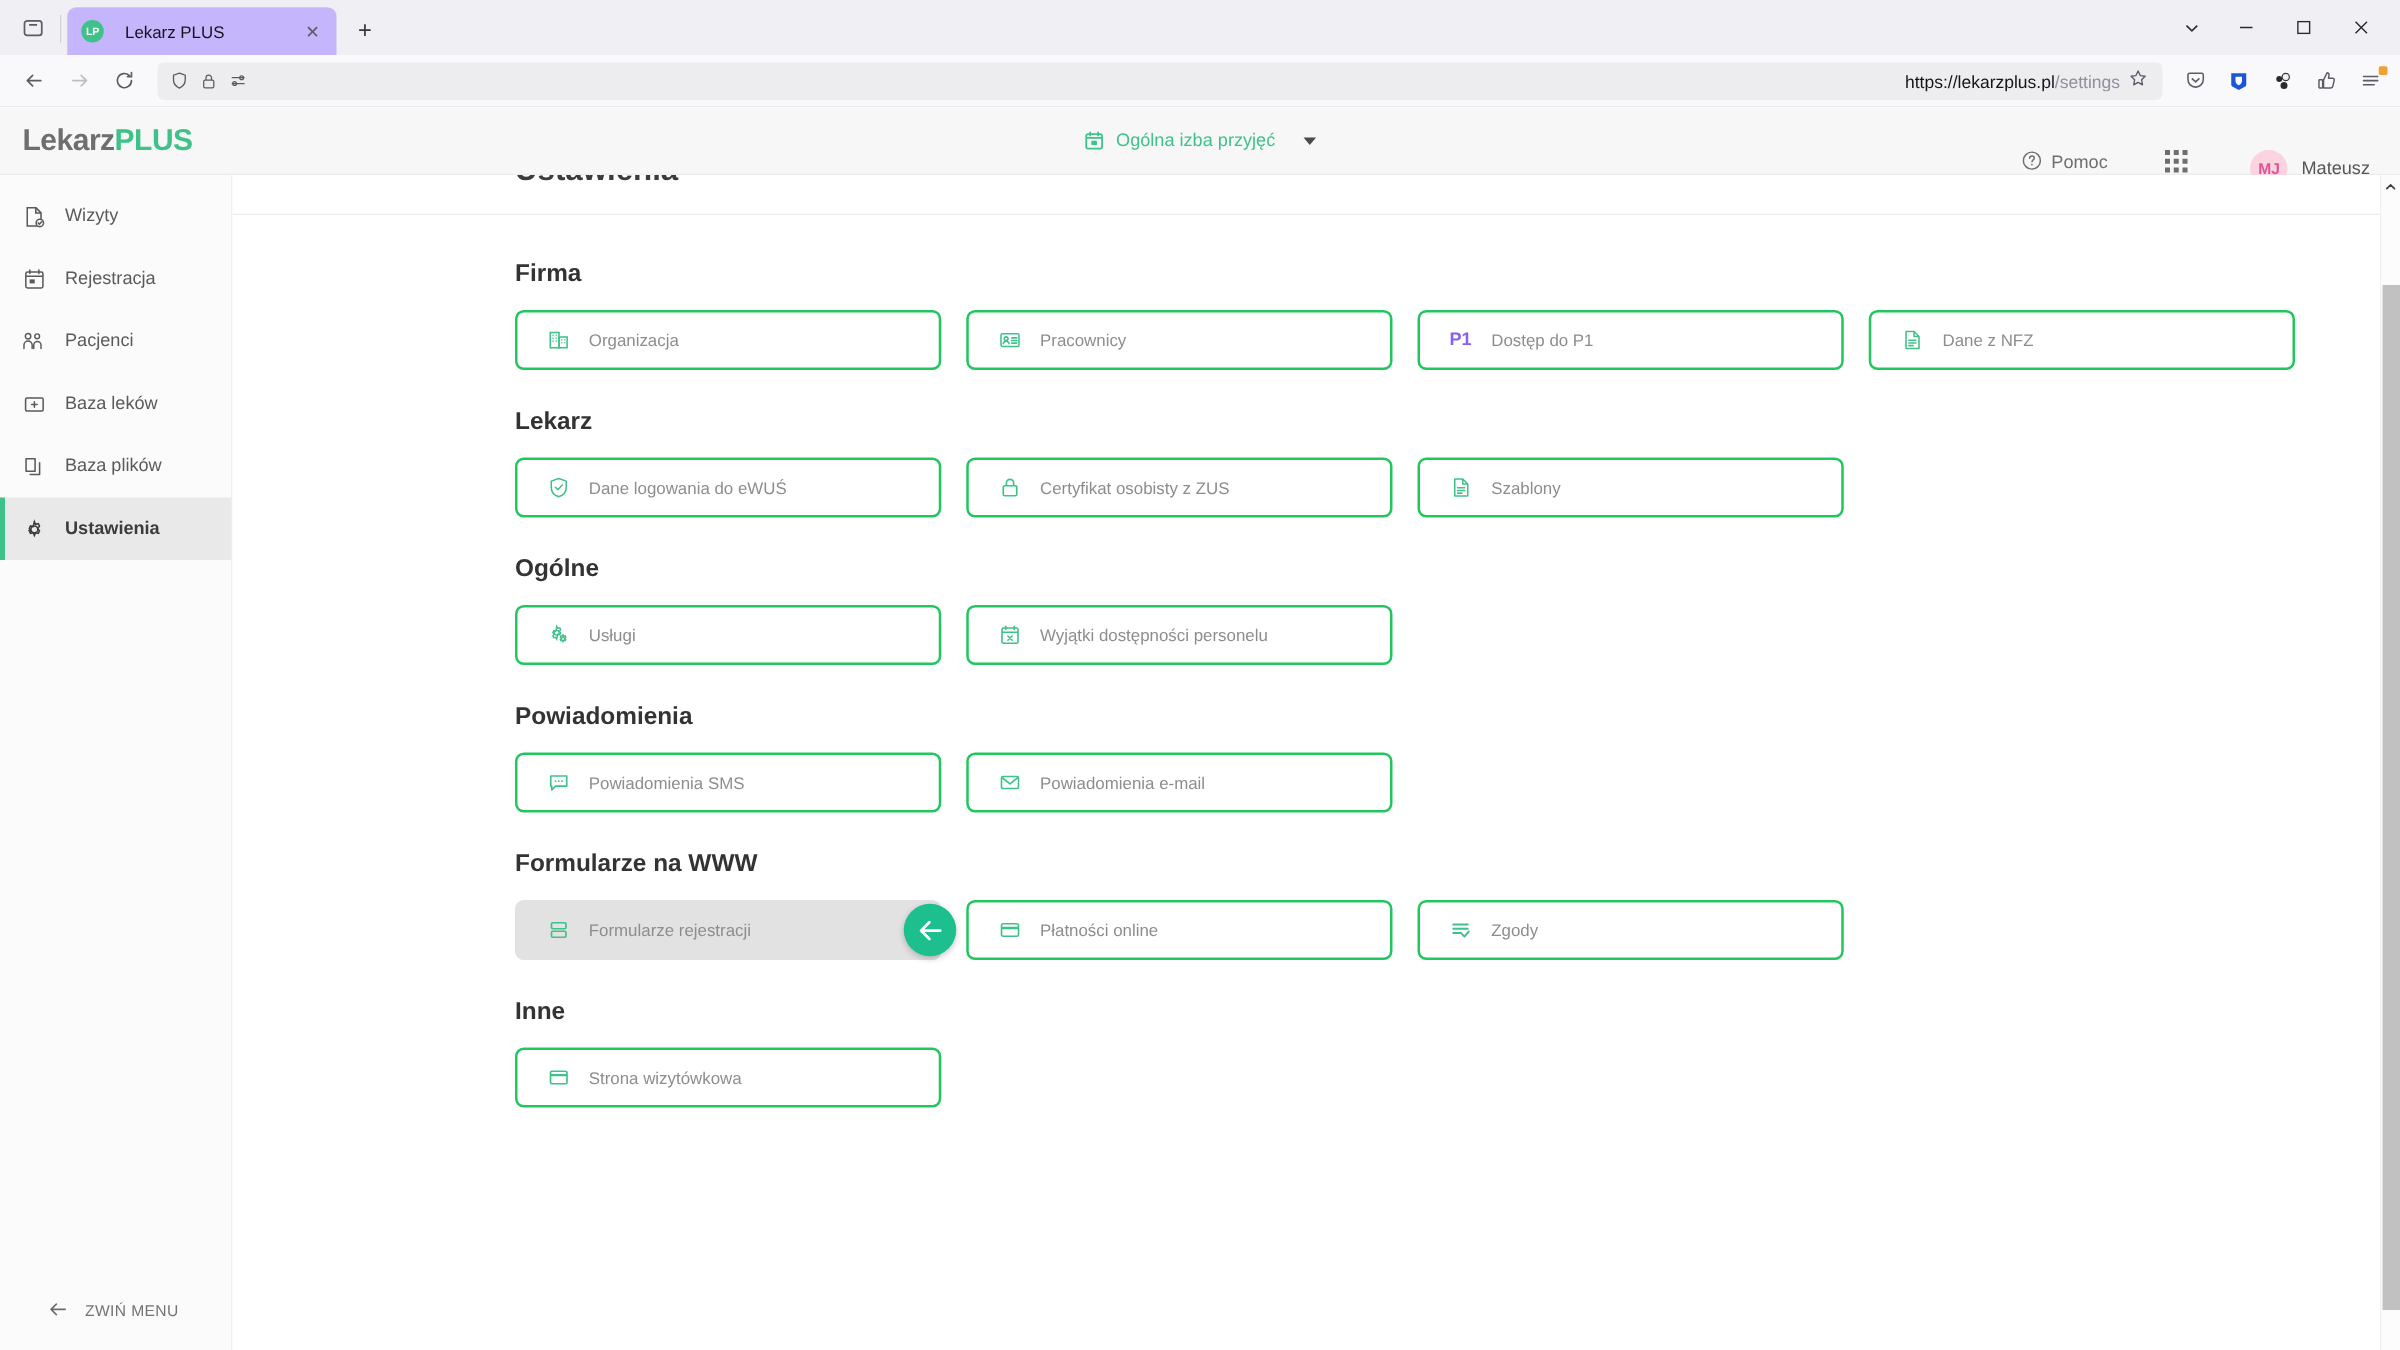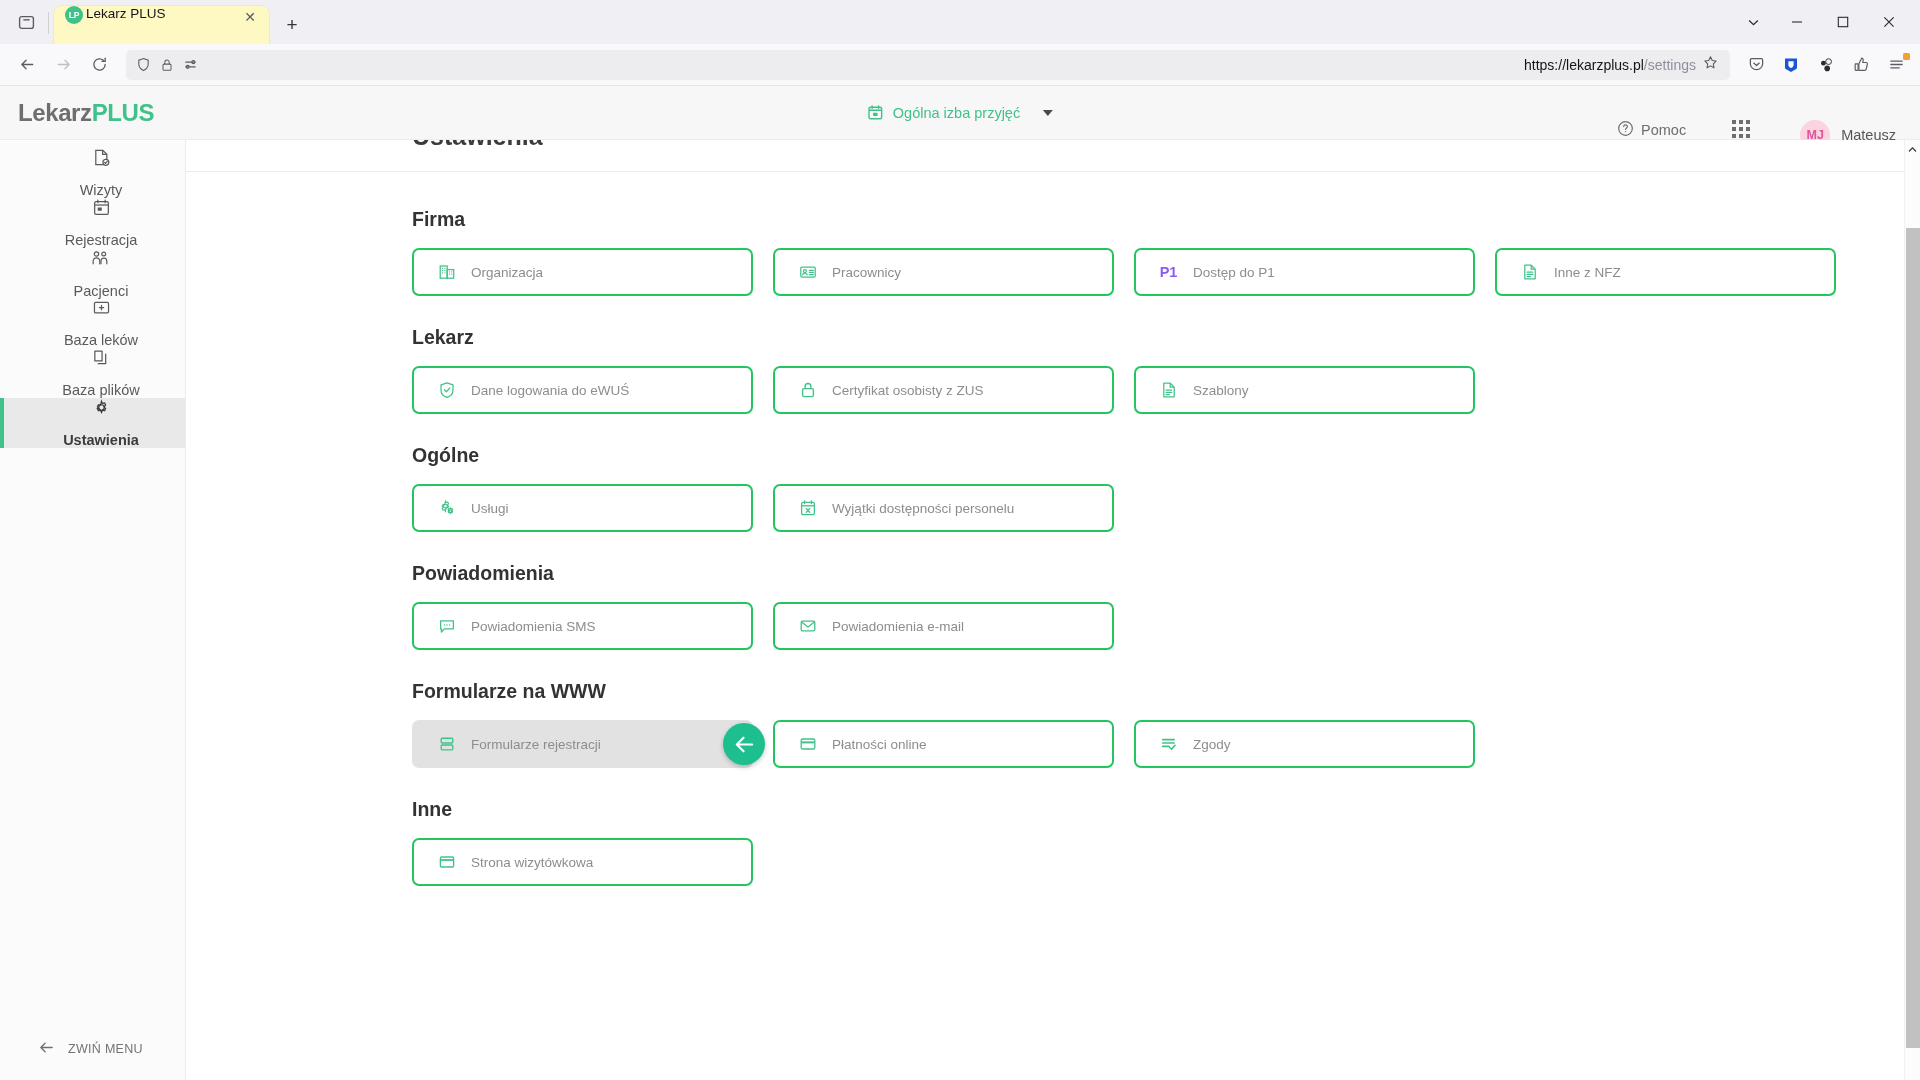--- a/index.html
+++ b/index.html
@@ -27,25 +27,26 @@
     display: flex; align-items: center; justify-content: center;
     margin-bottom: 2px;
   }
   .tab-listall svg { width: 17px; height: 17px; }
   .tabstrip-sep {
     width: 1px; height: 22px; background: #d0d0d8; margin: 0 5px 10px 2px;
   }
   .tab {
     height: 38px;
     min-width: 215px;
-    background: #fef9c3;
+    background: #c4b5fd;
     border-radius: 7px 7px 0 0;
     display: flex;
+    align-items: center;
     padding: 0 8px 0 11px;
-    gap: 3px;
+    gap: 17px;
     margin-bottom: 0px;
     box-shadow: 0 0 0 0.5px rgba(0,0,0,0.07);
   }
   .tab-fav {
     width: 18px; height: 18px; border-radius: 50%;
     background: #3fc28a;
     color: #ffffff;
     font-size: 8.5px; font-weight: bold;
     display: flex; align-items: center; justify-content: center;
     letter-spacing: -0.2px;
@@ -219,21 +220,20 @@
   .nav-item {
     height: 50px;
     display: flex;
     align-items: center;
     gap: 15px;
     padding-left: 17px;
     color: #5a5a5a;
     font-size: 14.5px;
     border-left: 4px solid transparent;
     padding-left: 13px;
-    flex-direction: column;
   }
   .nav-item .ico { width: 20px; display: flex; align-items: center; justify-content: center; color: #5a5a5a; }
   .nav-item.active {
     background: #e9e9e9;
     border-left-color: #3fc28a;
     font-weight: bold;
     color: #3c3c3c;
   }
   .sidebar-spacer { flex: 1; }
   .collapse {
@@ -622,21 +622,21 @@
                   <span>Dostęp do P1</span>
                 </div>
                 <div class="card">
                   <span class="cico">
                     <svg width="18" height="18" viewBox="0 0 18 18" fill="none" stroke="#3fc28a" stroke-width="1.25" stroke-linejoin="round">
                         <path d="M3.8 2.2h6.4l4 4v9.6H3.8z"></path>
                         <path d="M10.2 2.2v4h4"></path>
                         <path d="M6.1 9.2h5.6M6.1 11.4h5.6M6.1 13.5h3.4" stroke-linecap="round"></path>
                       </svg>
                   </span>
-                  <span>Inne z NFZ</span>
+                  <span>Dane z NFZ</span>
                 </div>
               </div>
             </div>
 
             <div class="section">
               <div class="section-title">Lekarz</div>
               <div class="cards">
                 <div class="card">
                   <span class="cico">
                     <svg width="18" height="18" viewBox="0 0 18 18" fill="none" stroke="#3fc28a" stroke-width="1.25" stroke-linejoin="round">

